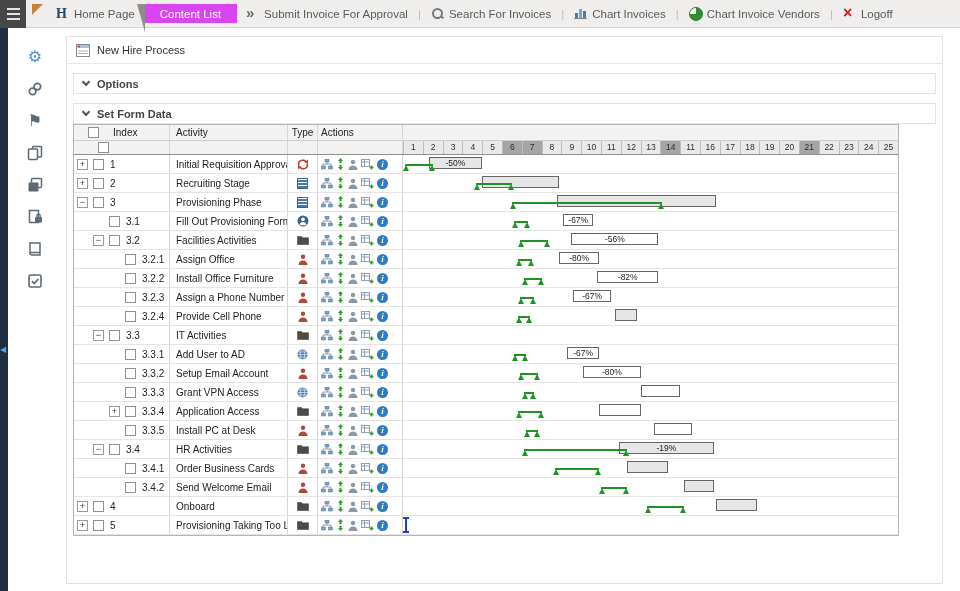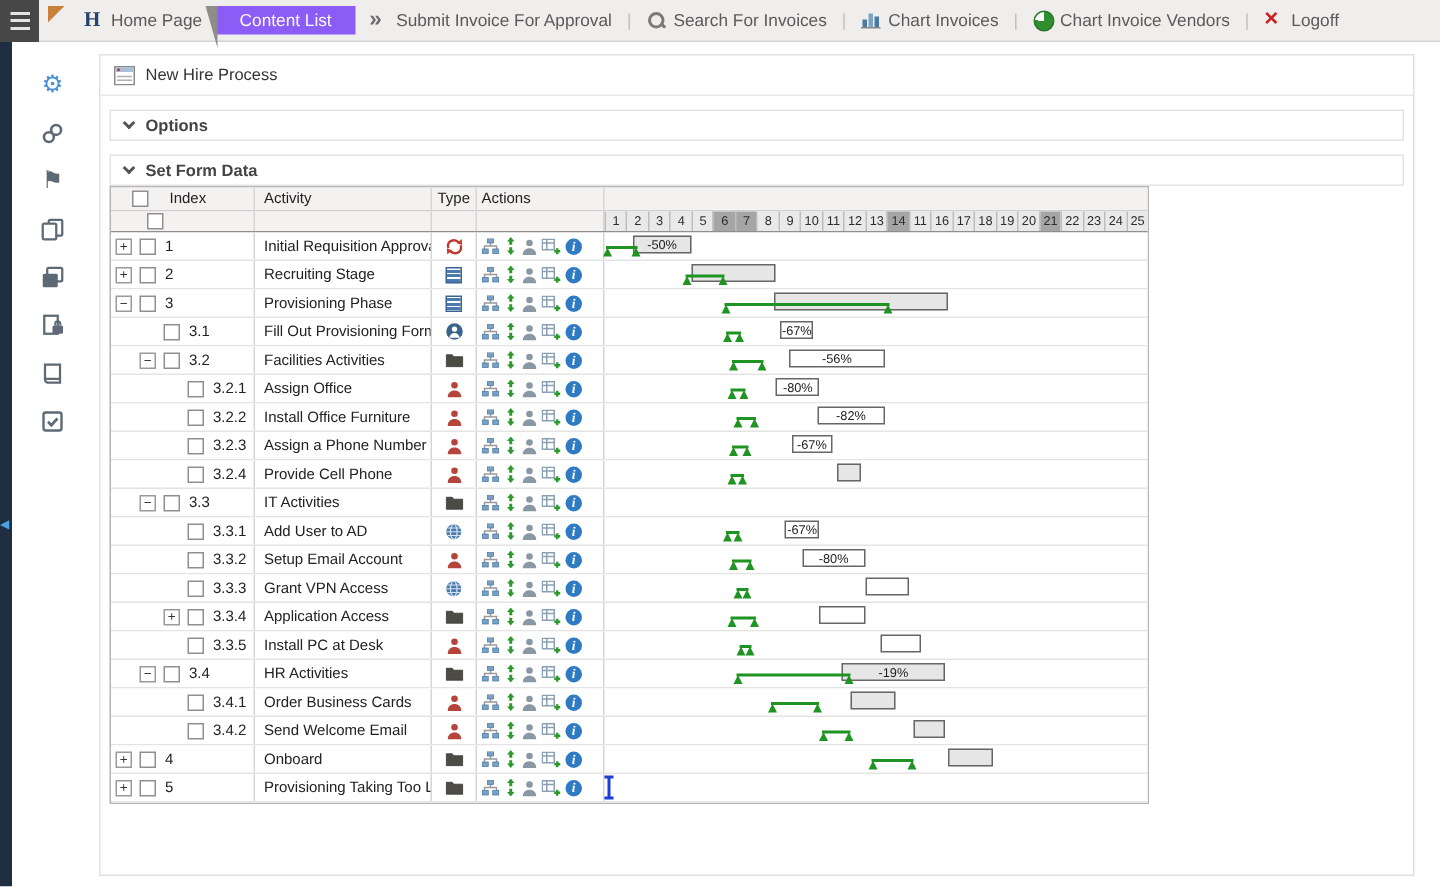--- a/index.html
+++ b/index.html
@@ -10,21 +10,21 @@
   .topnav { height:28px; background:#efeeec; border-bottom:1px solid #d6d4d1;
     display:flex; align-items:center; font-size:11.5px; color:#5a5a5a; }
   .hamburger { width:26px; height:28px; background:#474747; display:flex;
     align-items:center; justify-content:center; flex:0 0 auto; cursor:pointer; }
   .hamburger i { display:block; width:13px; height:12px;
     background:repeating-linear-gradient(180deg,#e3e3e3 0 2px, transparent 2px 5px); }
   .fold { width:0; height:0; border-top:11px solid #c9803a; border-right:11px solid transparent;
     margin:0 4px 8px 6px; }
   .nav-items { display:flex; align-items:center; height:28px; }
   .nav-item { display:flex; align-items:center; gap:5px; padding:0 9px; height:19px; cursor:pointer; white-space:nowrap; }
-  .nav-item.active { background:#8b5cf6; color:#fafafa; padding:0 16px; position:relative; }
+  .nav-item.active { background:#d946ef; color:#fafafa; padding:0 16px; position:relative; }
   .nav-item.active::before { content:""; position:absolute; left:-7px; top:0;
     border-top:28px solid #8f8d8a; border-left:8px solid transparent; }
   .nav-sep { color:#c0bebb; padding:0 1px; }
   .navicon { display:inline-block; position:relative; width:13px; height:13px; flex:0 0 auto; }
   .navicon.home::before { content:"H"; font-family:"Liberation Serif",serif; font-weight:bold;
     color:#25456e; font-size:14px; line-height:13px; }
   .navicon.submit::before { content:"\00BB"; color:#6b6b6b; font-weight:bold; font-size:15px; line-height:12px; }
   .navicon.search::before { content:""; position:absolute; left:1px; top:1px; width:7px; height:7px;
     border:2px solid #7a7a7a; border-radius:50%; }
   .navicon.search::after { content:""; position:absolute; left:9px; top:9px; width:4px; height:2px;
@@ -61,21 +61,21 @@
   .accordion { border:1px solid #e3e3e3; margin:9px 6px 0 6px; height:21px; display:flex;
     align-items:center; gap:8px; padding-left:9px; font-size:11px; color:#444; font-weight:bold; cursor:pointer; }
   .chev { width:6px; height:6px; border-left:2px solid #555; border-bottom:2px solid #555;
     transform:rotate(-45deg); margin-top:-3px; }
 
   .actions-line { margin:8px 6px 5px 9px; font-size:11px; color:#333; }
   .actions-line a { color:#2b2bc8; text-decoration:underline; cursor:pointer; }
   .link-sep { color:#444; }
 
   
-  .grid-table { margin-left:6px; width:693px; border:1px solid #b5b5b5; font-size:10px; color:#222; }
+  .grid-table { margin-left:6px; width:826px; border:1px solid #b5b5b5; font-size:10px; color:#222; }
   .hrow1, .hrow2, .trow { display:flex; }
   .hrow1 { height:16px; background:#f3f2f1; border-bottom:1px solid #d0d0d0; align-items:center; }
   .hrow2 { height:14px; background:#f3f2f1; border-bottom:1px solid #8f8f8f; align-items:center; }
   .hc, .cell { height:100%; border-right:1px solid #d6d6d6; display:flex; align-items:center; }
   .c-tree { width:96px; flex:0 0 auto; padding-left:3px; }
   .c-activity { width:118px; flex:0 0 auto; padding-left:6px; white-space:nowrap; overflow:hidden; }
   .c-type { width:30px; flex:0 0 auto; justify-content:center; }
   .c-actions { width:85px; flex:0 0 auto; gap:3px; padding-left:3px; }
   .c-timeline { flex:1; border-right:none; position:relative; }
   .hrow1 .c-timeline { padding-left:5px; }

